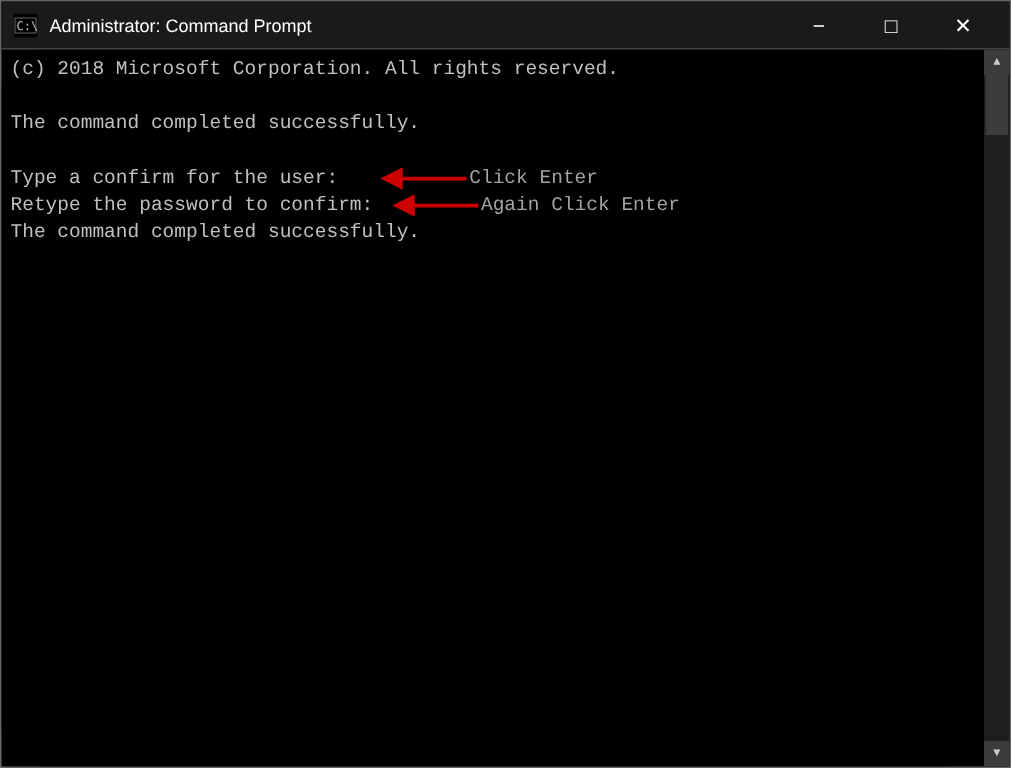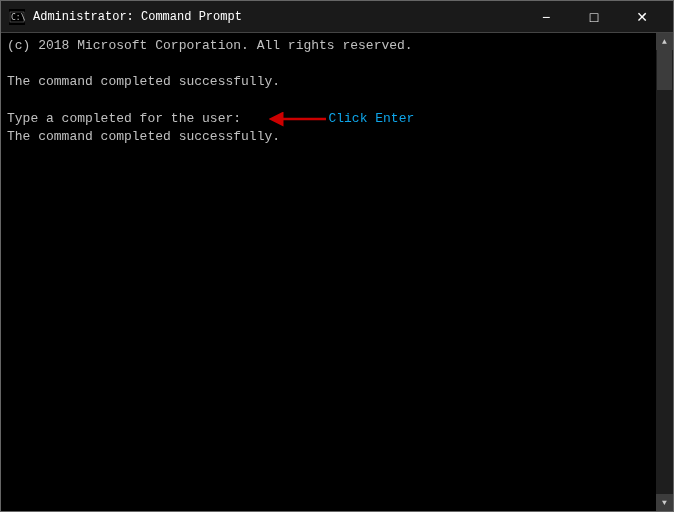--- a/index.html
+++ b/index.html
@@ -34,21 +34,21 @@
       width: 16px;
       height: 16px;
       margin-right: 8px;
       flex-shrink: 0;
     }
 
     .title-bar-text {
       flex: 1;
       color: #fff;
       font-size: 12px;
-      font-family: Liberation Mono, monospace;
+      font-family: Liberation Sans, sans-serif;
     }
 
     .title-bar-buttons {
       display: flex;
       gap: 2px;
     }
 
     .title-btn {
       width: 46px;
       height: 30px;
@@ -123,21 +123,21 @@
       white-space: pre;
       display: flex;
       align-items: center;
     }
 
     .line-empty {
       height: 1.4em;
     }
 
     .annotation-red {
-      color: #0ea5e9;
+      color: #a3a3a3;
       font-family: 'Courier New', Courier, monospace;
       font-size: 13px;
     }
 
     .arrow-container {
       display: inline-flex;
       align-items: center;
       margin-left: 4px;
     }
 
@@ -179,37 +179,49 @@
 
 
       <div class="line">
         <span>The command completed successfully.</span>
       </div>
 
       <div class="line-empty"></div>
 
 
       <div class="line">
-        <span>Type a completed for the user:   </span>
+        <span>Type a confirm for the user:   </span>
         
         <span class="arrow-container">
           <svg class="red-arrow" width="60" height="18" viewBox="0 0 60 18">
             <defs>
               <marker id="arrowhead1" markerWidth="6" markerHeight="6" refX="3" refY="3" orient="auto">
                 <polygon points="0 0, 6 3, 0 6" fill="#cc0000"></polygon>
               </marker>
             </defs>
             <line x1="58" y1="9" x2="8" y2="9" stroke="#cc0000" stroke-width="2.5" marker-end="url(#arrowhead1)"></line>
           </svg>
           <span class="annotation-red">Click Enter</span>
         </span>
       </div>
 
       <div class="line">
+        <span>Retype the password to confirm: </span>
         
+        <span class="arrow-container">
+          <svg class="red-arrow" width="60" height="18" viewBox="0 0 60 18">
+            <defs>
+              <marker id="arrowhead2" markerWidth="6" markerHeight="6" refX="3" refY="3" orient="auto">
+                <polygon points="0 0, 6 3, 0 6" fill="#cc0000"></polygon>
+              </marker>
+            </defs>
+            <line x1="58" y1="9" x2="8" y2="9" stroke="#cc0000" stroke-width="2.5" marker-end="url(#arrowhead2)"></line>
+          </svg>
+          <span class="annotation-red">Again Click Enter</span>
+        </span>
       </div>
 
       <div class="line">
         <span>The command completed successfully.</span>
       </div>
 
       <div class="line-empty"></div>
 
     </div>
 

